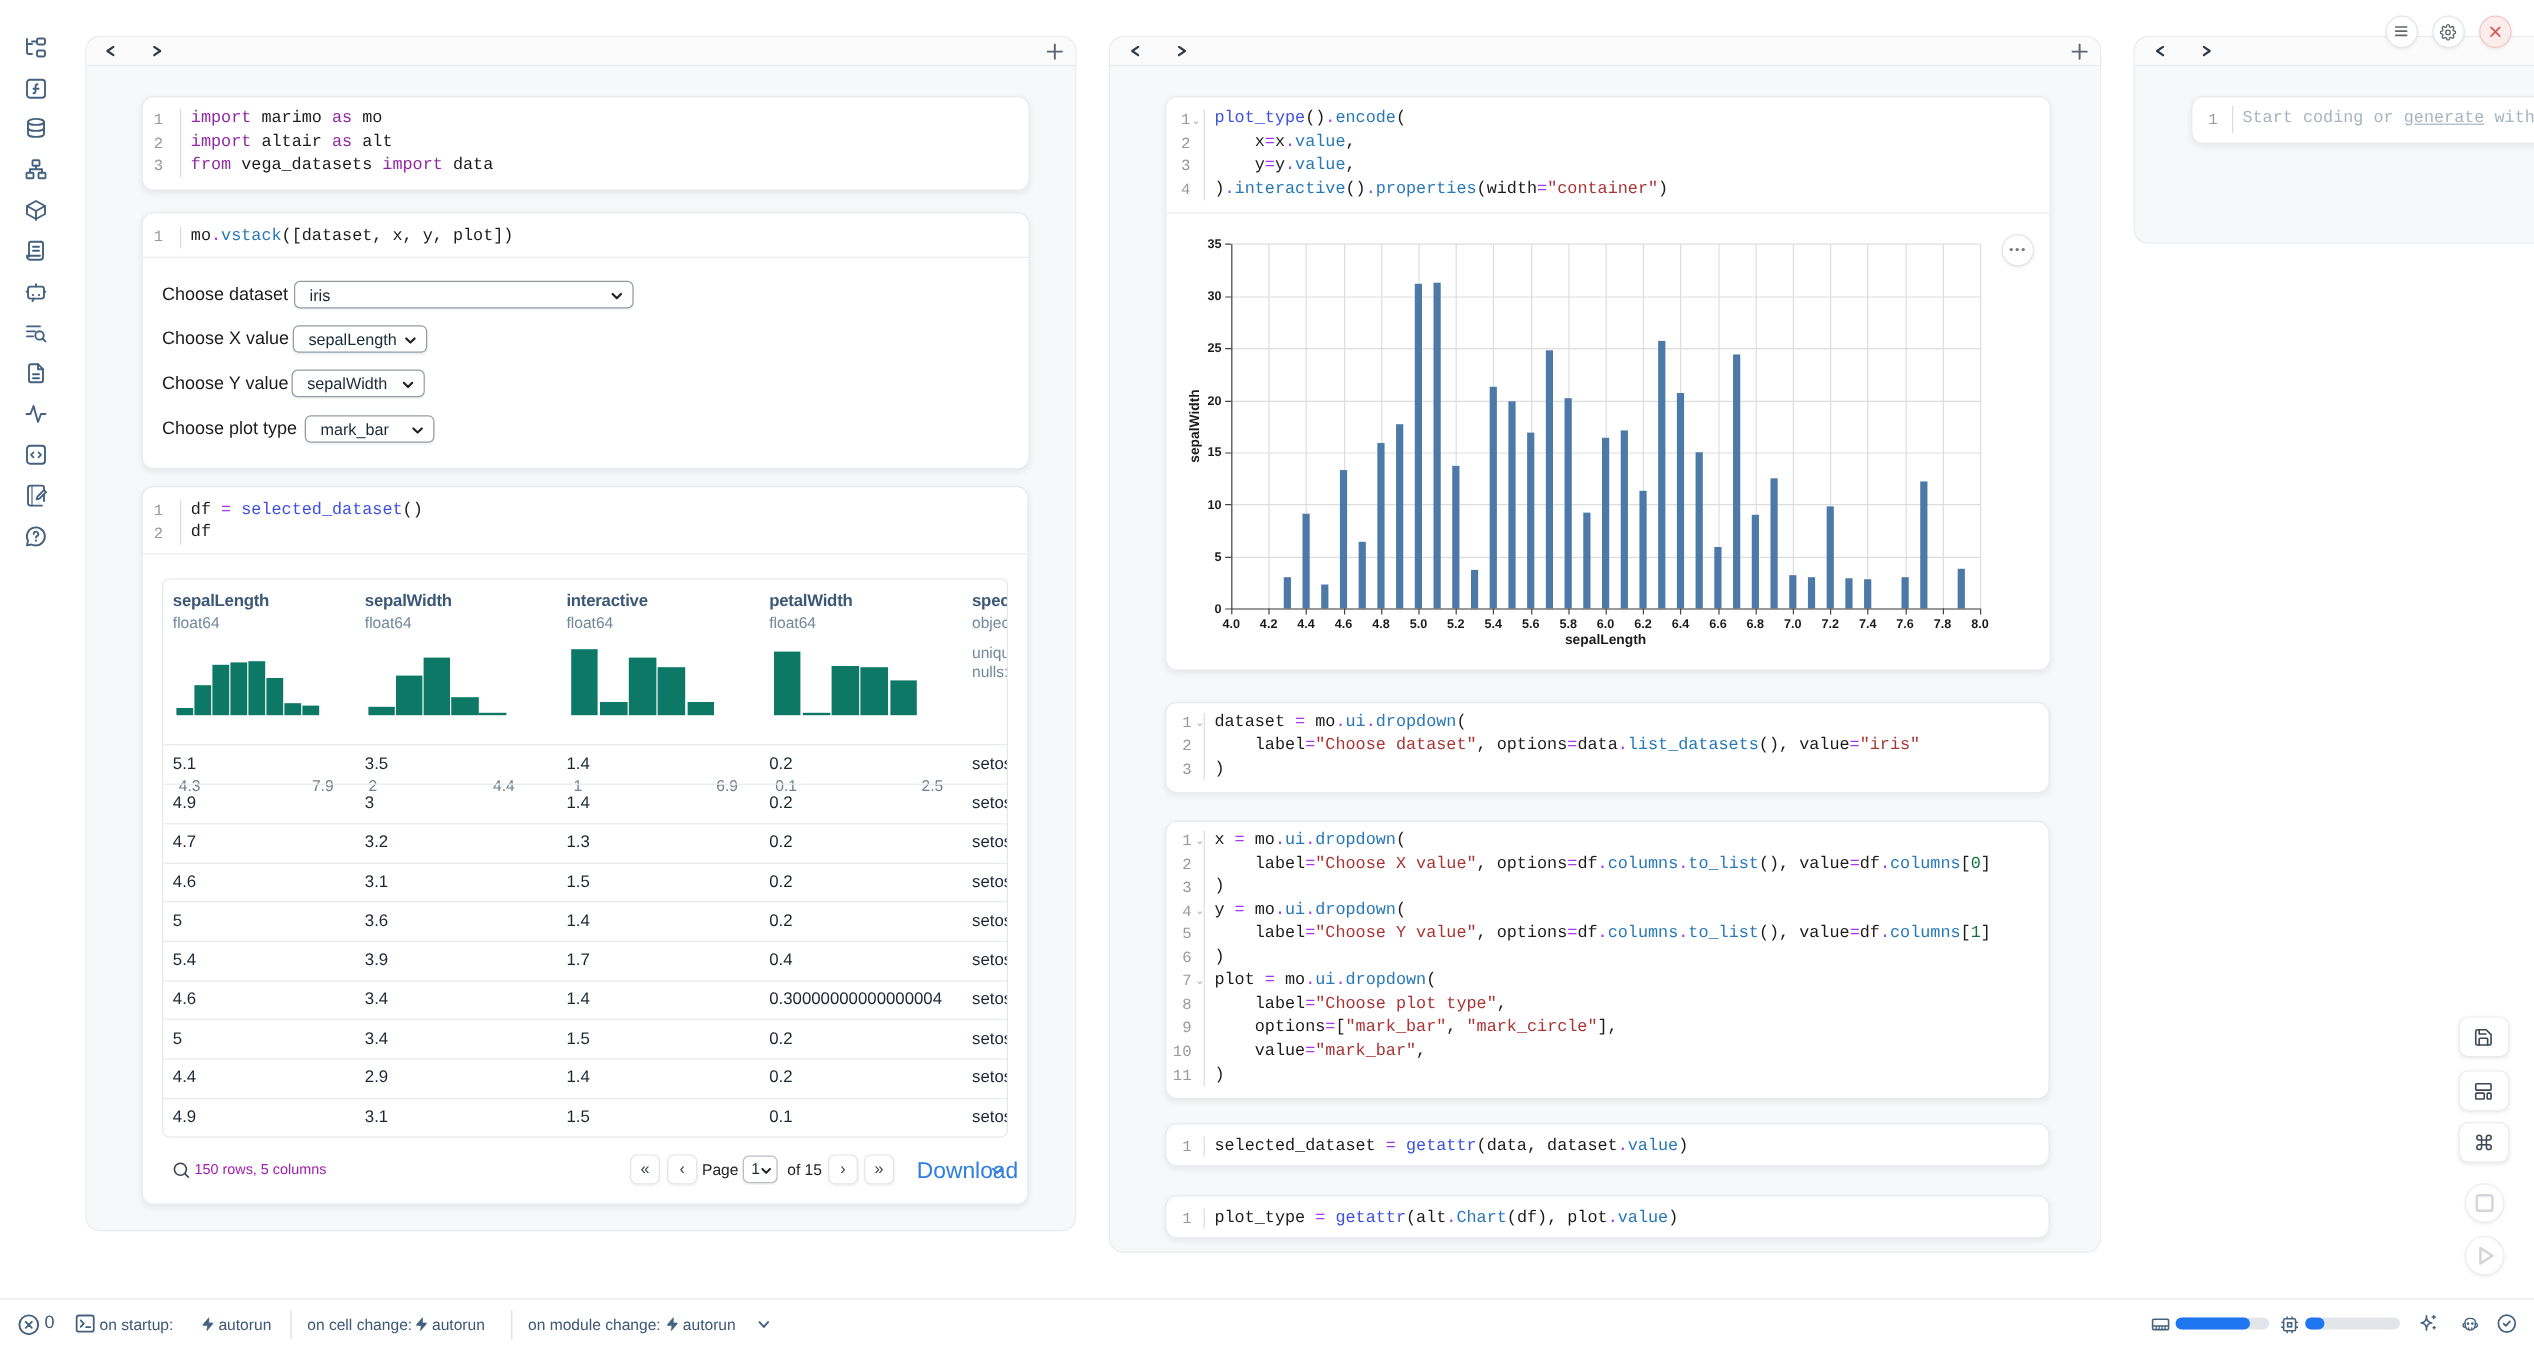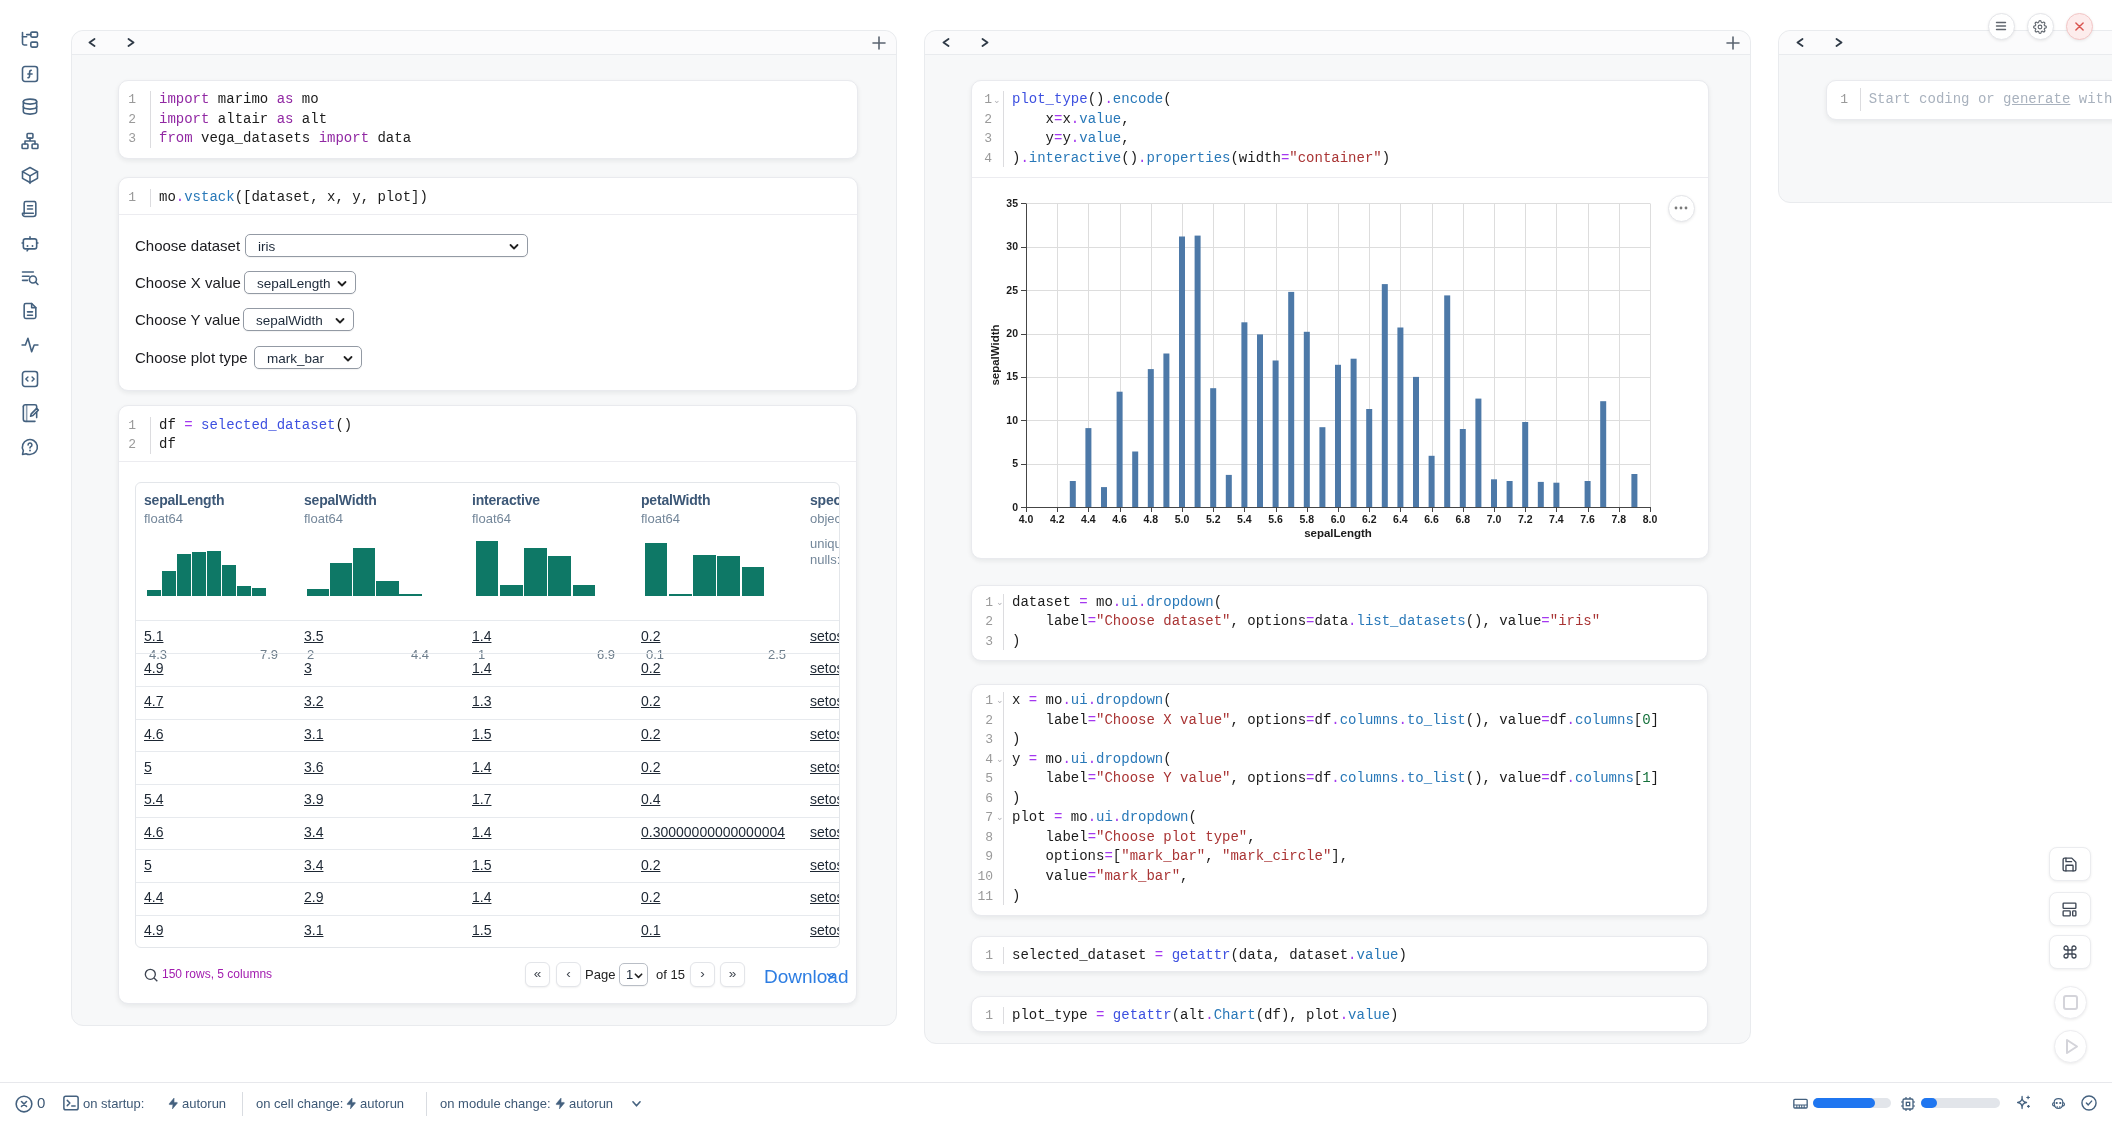--- a/index.html
+++ b/index.html
@@ -19,21 +19,21 @@
 .fold{position:absolute;color:#b0b0b5;font-size:9px;}
 .divline{position:absolute;left:0;right:0;height:1px;background:#ececf0;}
 .uilabel{position:absolute;font-size:15px;color:#1b1b1f;white-space:pre;}
 .sel{position:absolute;background:#fff;border:1px solid #939aa4;border-radius:5px;
   box-shadow:0 1px 1px rgba(0,0,0,0.05);font-size:13.5px;color:#1c2939;}
 .sel span{position:absolute;left:12px;top:50%;transform:translateY(-50%);white-space:pre;}
 .hb{position:absolute;background:#0e7866;}
 .thead{position:absolute;font-weight:bold;font-size:14px;color:#3d5877;white-space:pre;letter-spacing:-0.2px}
 .ttype{position:absolute;font-size:13px;color:#74879a;white-space:pre;}
 .hlabel{position:absolute;font-size:13px;color:#6e7e8c;white-space:pre;margin-top:42px;}
-.tval{position:absolute;font-size:14px;color:#1d2733;white-space:pre;text-decoration:underline;}
+.tval{position:absolute;font-size:14px;color:#1d2733;white-space:pre;}
 .rowline{position:absolute;height:1px;background:#e7eaee;}
 .pgbtn{position:absolute;width:25px;height:25px;background:#fff;border:1px solid #e3e5e9;
   border-radius:6px;box-shadow:0 1px 2px rgba(0,0,0,0.06);color:#3e444d;text-align:center;
   font-size:13.5px;line-height:22px;}
 .statustext{font-size:15px;color:#3d5875;white-space:pre;}
 .circbtn{position:absolute;border-radius:50%;background:#fff;border:1px solid #e4e5e9;
   box-shadow:0 1px 3px rgba(0,0,0,0.08);}
 .sqbtn{position:absolute;width:42px;height:34px;background:#fff;border:1px solid #ebecef;
   border-radius:8px;box-shadow:0 1px 3px rgba(0,0,0,0.07);}
 </style></head><body>

